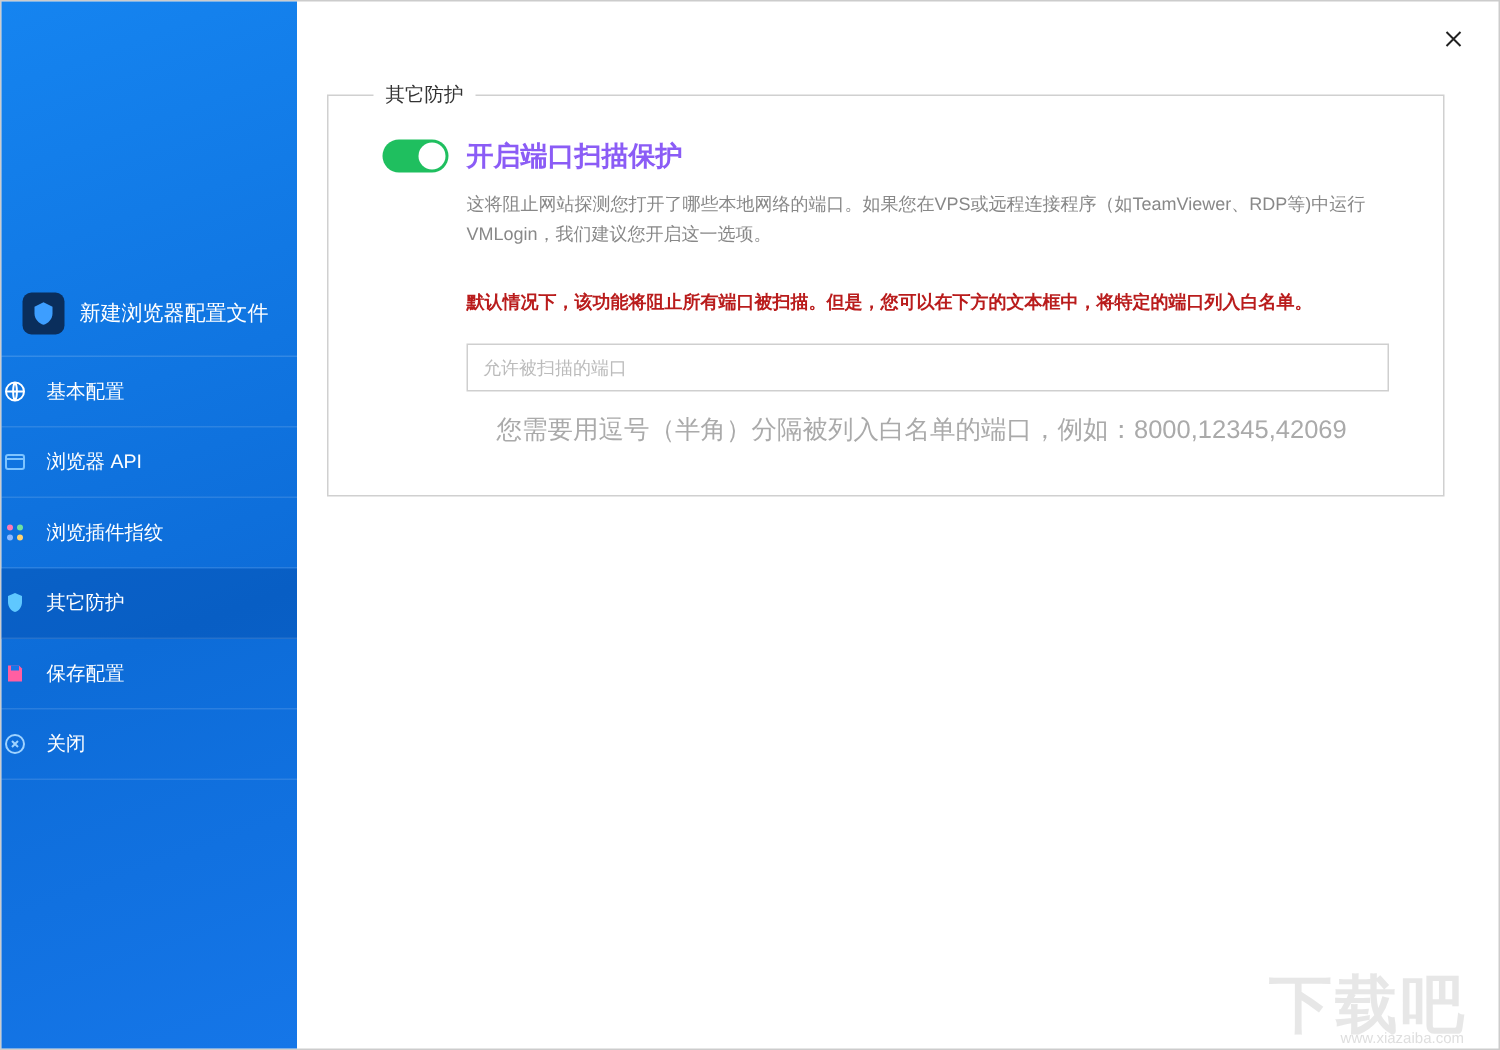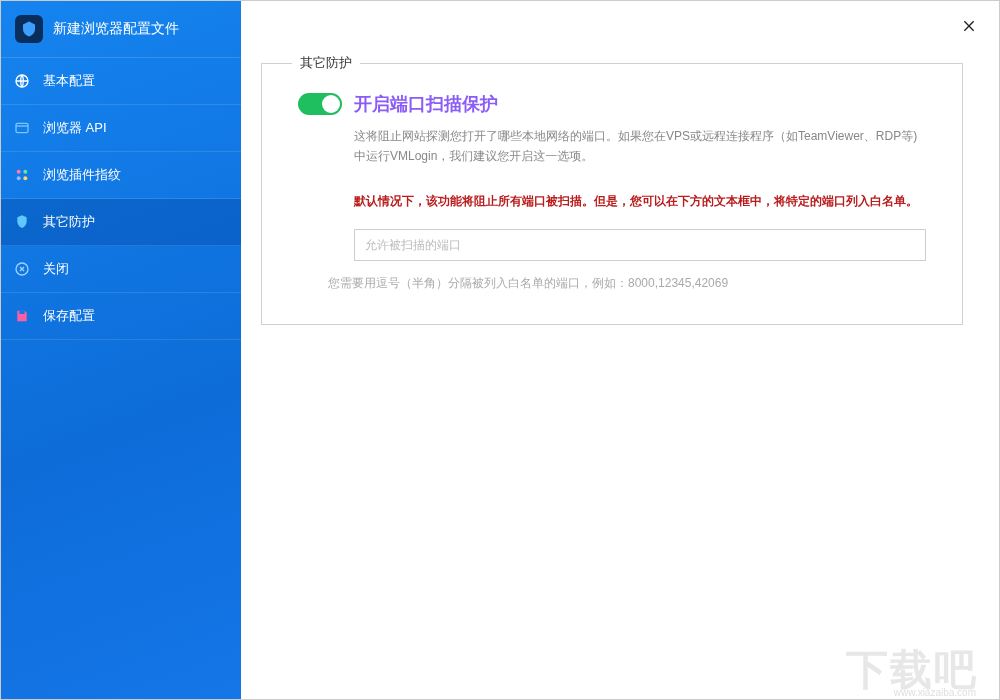--- a/index.html
+++ b/index.html
@@ -16,25 +16,26 @@
       font-size: 13px;
       color: #333;
     }
     .container {
       display: flex;
       width: 100%;
       height: 100%;
       border: 1px solid #ccc;
     }
     .sidebar {
-      width: 240px;
+      width: 197px;
       background: linear-gradient(160deg, #1584f0 0%, #0d6cd8 60%, #1576e8 100%);
       display: flex;
       flex-direction: column;
       color: #fff;
+      justify-content: center;
     }
     .sidebar-header {
       display: flex;
       align-items: center;
       padding: 14px 14px;
       border-bottom: 1px solid rgba(255,255,255,0.15);
     }
     .logo {
       width: 28px;
       height: 28px;
@@ -51,21 +52,21 @@
       height: 18px;
     }
     .sidebar-title {
       font-size: 14px;
       font-weight: 500;
       color: #fff;
     }
     .nav-item {
       display: flex;
       align-items: center;
-      padding: 14px 12px;
+      padding: 14px 0;
       border-bottom: 1px solid rgba(255,255,255,0.12);
       cursor: pointer;
       font-size: 13px;
     }
     .nav-item.active {
       background: rgba(0, 70, 160, 0.35);
     }
     .nav-icon {
       width: 18px;
       height: 18px;
@@ -172,22 +173,22 @@
       padding: 0 10px;
       font-size: 12px;
       color: #333;
       outline: none;
       margin-bottom: 14px;
     }
     .port-input::placeholder {
       color: #bbb;
     }
     .hint-text {
-      margin-left: 30px;
-      font-size: 12px;
+      margin-left: 76px;
+      font-size: 17px;
       color: #aaa;
     }
     .watermark {
       position: absolute;
       right: 22px;
       bottom: 2px;
       font-size: 42px;
       font-weight: 700;
       color: rgba(160,160,160,0.25);
       letter-spacing: 2px;
@@ -255,36 +256,36 @@
       <span class="nav-icon">
         <svg viewBox="0 0 24 24" fill="#5fc8ff">
             <path d="M12 2 L19 5 L19 11 C19 16 16 20 12 21 C8 20 5 16 5 11 L5 5 Z"></path>
           </svg>
       </span>
       <span>其它防护</span>
     </div>
 
     <div class="nav-item">
       <span class="nav-icon">
+        <svg viewBox="0 0 24 24" fill="#ff5fa2">
+            <path d="M5 4h11l3 3v13H5z"></path>
+            <rect x="8" y="4" width="8" height="5" fill="#1576e8"></rect>
+          </svg>
+      </span>
+      <span>保存配置</span>
+    </div>
+
+    <div class="nav-item">
+      <span class="nav-icon">
         <svg viewBox="0 0 24 24" fill="none" stroke="#9fd3ff" stroke-width="2">
             <circle cx="12" cy="12" r="9"></circle>
             <path d="M9 9l6 6M15 9l-6 6"></path>
           </svg>
       </span>
       <span>关闭</span>
-    </div>
-
-    <div class="nav-item">
-      <span class="nav-icon">
-        <svg viewBox="0 0 24 24" fill="#ff5fa2">
-            <path d="M5 4h11l3 3v13H5z"></path>
-            <rect x="8" y="4" width="8" height="5" fill="#1576e8"></rect>
-          </svg>
-      </span>
-      <span>保存配置</span>
     </div>
   </div>
 
   <div class="main">
     <div class="topbar">
       <div class="close-btn">
         <span>
           <svg width="16" height="16" viewBox="0 0 24 24" stroke="#222" stroke-width="2">
               <path d="M5 5l14 14M19 5L5 19"></path>
             </svg>

